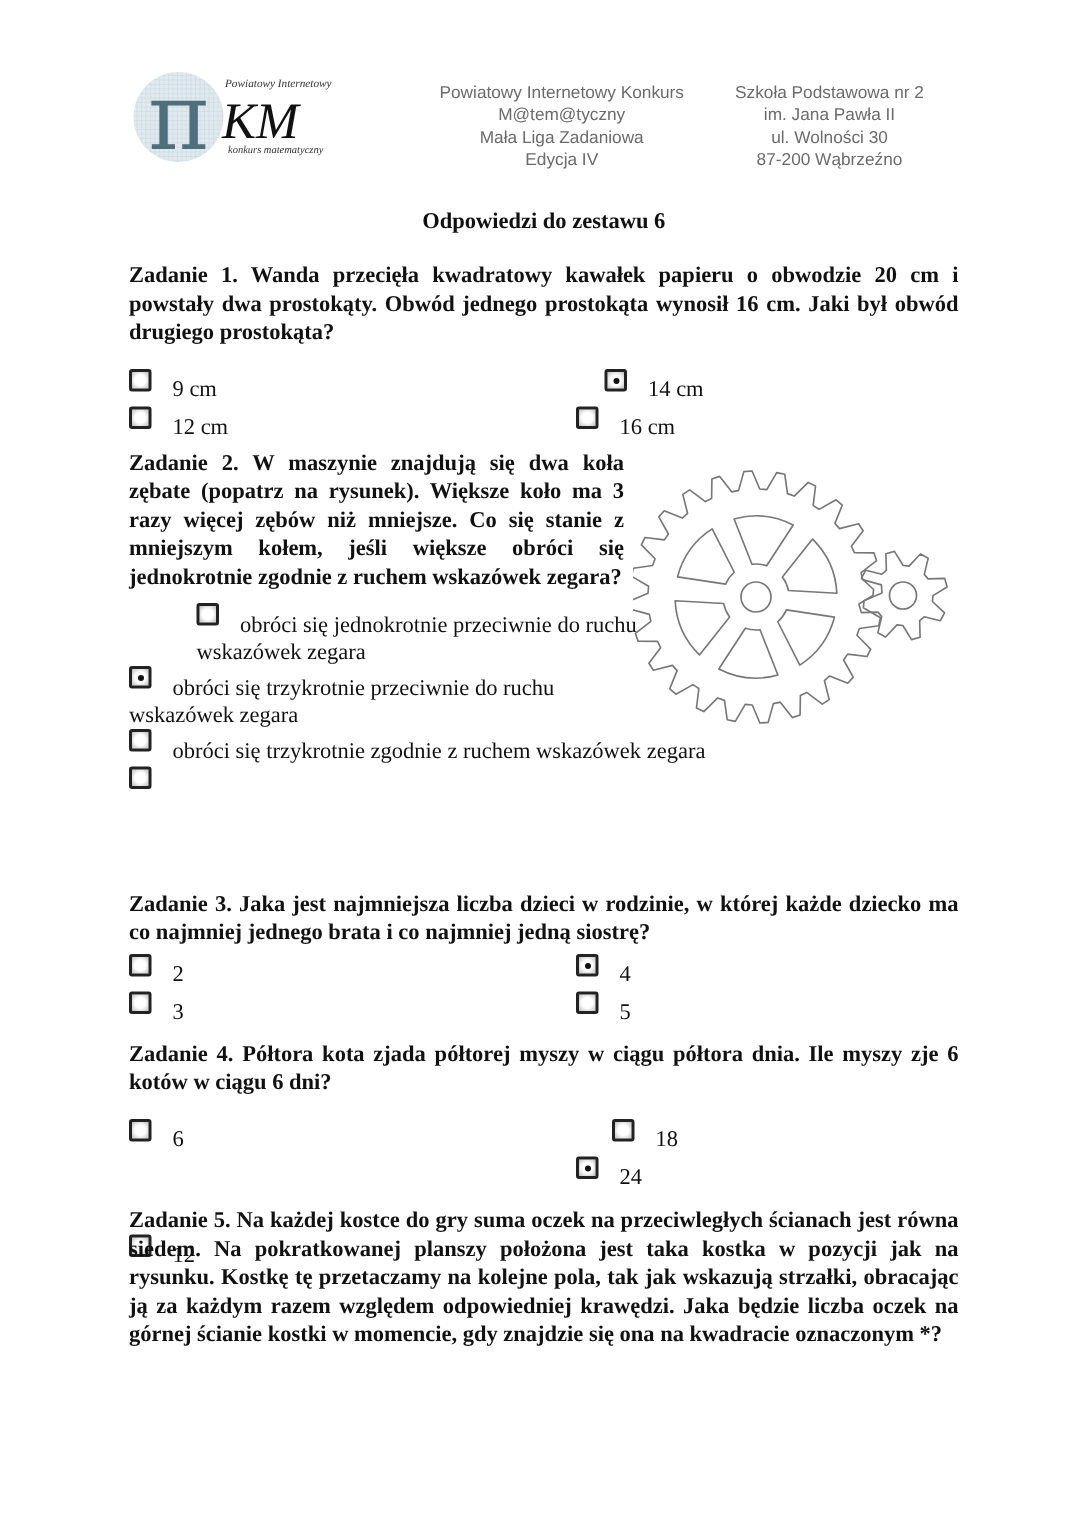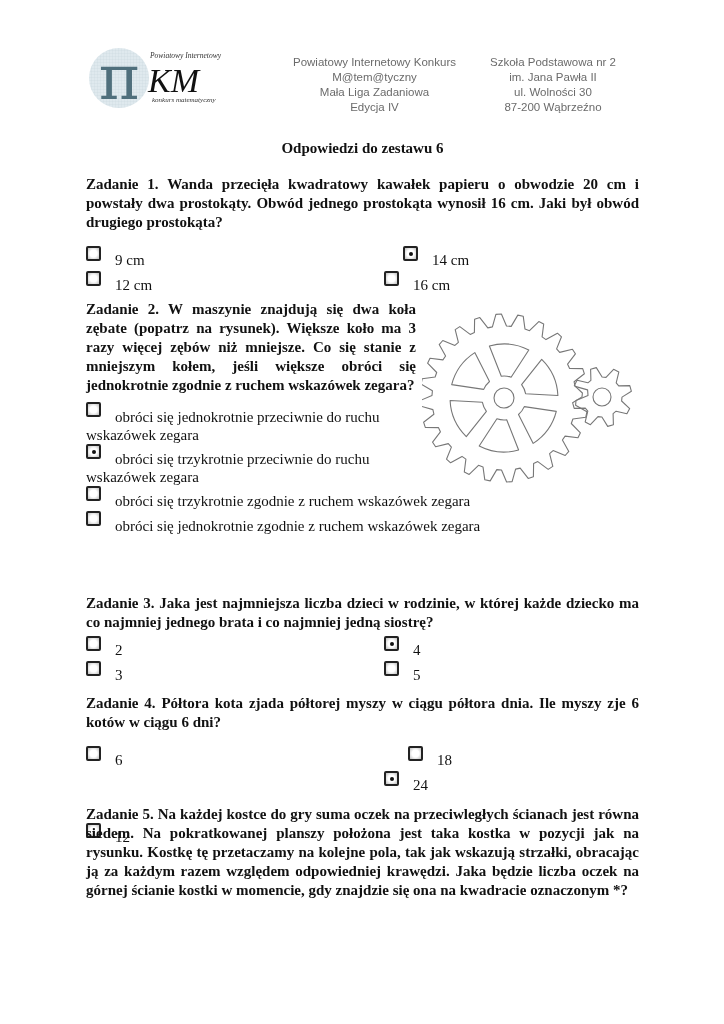--- a/index.html
+++ b/index.html
@@ -93,33 +93,33 @@
       <path d="M84.7 113.8 L96.6 144.0 A54 54 0 0 1 57.2 140.0 L74.9 112.8 A22 22 0 0 0 84.7 113.8Z" fill="none" stroke="#777" stroke-width="1.1" stroke-linejoin="round"></path>
       <path d="M64.4 105.3 L44.3 130.6 A54 54 0 0 1 28.1 94.5 L60.4 96.3 A22 22 0 0 0 64.4 105.3Z" fill="none" stroke="#777" stroke-width="1.1" stroke-linejoin="round"></path>
       <path d="M61.7 83.4 L29.7 78.6 A54 54 0 0 1 52.8 46.6 L67.5 75.5 A22 22 0 0 0 61.7 83.4Z" fill="none" stroke="#777" stroke-width="1.1" stroke-linejoin="round"></path>
       <path d="M79.3 70.2 L67.4 40.0 A54 54 0 0 1 106.8 44.0 L89.1 71.2 A22 22 0 0 0 79.3 70.2Z" fill="none" stroke="#777" stroke-width="1.1" stroke-linejoin="round"></path>
       <path d="M99.6 78.7 L119.7 53.4 A54 54 0 0 1 135.9 89.5 L103.6 87.7 A22 22 0 0 0 99.6 78.7Z" fill="none" stroke="#777" stroke-width="1.1" stroke-linejoin="round"></path>
       <path d="M199.6 95.0L207.7 102.6L204.9 107.8L194.1 105.2L191.1 107.7L191.4 118.8L185.7 120.4L179.9 111.0L176.0 110.6L168.4 118.7L163.2 115.9L165.8 105.1L163.3 102.1L152.2 102.4L150.6 96.7L160.0 90.9L160.4 87.0L152.3 79.4L155.1 74.2L165.9 76.8L168.9 74.3L168.6 63.2L174.3 61.6L180.1 71.0L184.0 71.4L191.6 63.3L196.8 66.1L194.2 76.9L196.7 79.9L207.8 79.6L209.4 85.3L200.0 91.1L199.6 95.0Z" fill="none" stroke="#777" stroke-width="1.1" stroke-linejoin="round"></path>
       <circle cx="180" cy="91" r="9" fill="none" stroke="#777" stroke-width="1.1" stroke-linejoin="round"></circle>
     </svg>
 </div>
 
-<div class="abs wopt" style="top:402px;">
+<div class="abs wopt" style="top:402px;margin-left:45px;">
   <span class="radio"></span><span class="txt">obróci się jednokrotnie przeciwnie do ruchu</span><br>
   <span class="txt">wskazówek zegara</span>
 </div>
 <div class="abs wopt" style="top:444px;">
   <span class="radio checked"></span><span class="txt">obróci się trzykrotnie przeciwnie do ruchu</span><br>
   <span class="txt">wskazówek zegara</span>
 </div>
 <div class="abs wopt" style="top:486px;">
   <span class="radio"></span><span class="txt">obróci się trzykrotnie zgodnie z ruchem wskazówek zegara</span>
 </div>
 <div class="abs wopt" style="top:511px;">
-  <span class="radio"></span><span class="txt">obróci się jednokrotnie zgodnie z ruchem wskazówek zegara</span>
+  <span class="radio"></span>
 </div>
 
 <div class="abs q" style="top:584px;margin-top:10px;">Zadanie 3. Jaka jest najmniejsza liczba dzieci w rodzinie, w której każde dziecko ma co najmniej jednego brata i co najmniej jedną siostrę?</div>
 <div class="abs opt" style="left:86px; top:636px;">
   <span class="radio"></span>
   <span class="opt-label">2</span>
 </div>
 <div class="abs opt" style="left:86px; top:661px;">
   <span class="radio"></span>
   <span class="opt-label">3</span>

